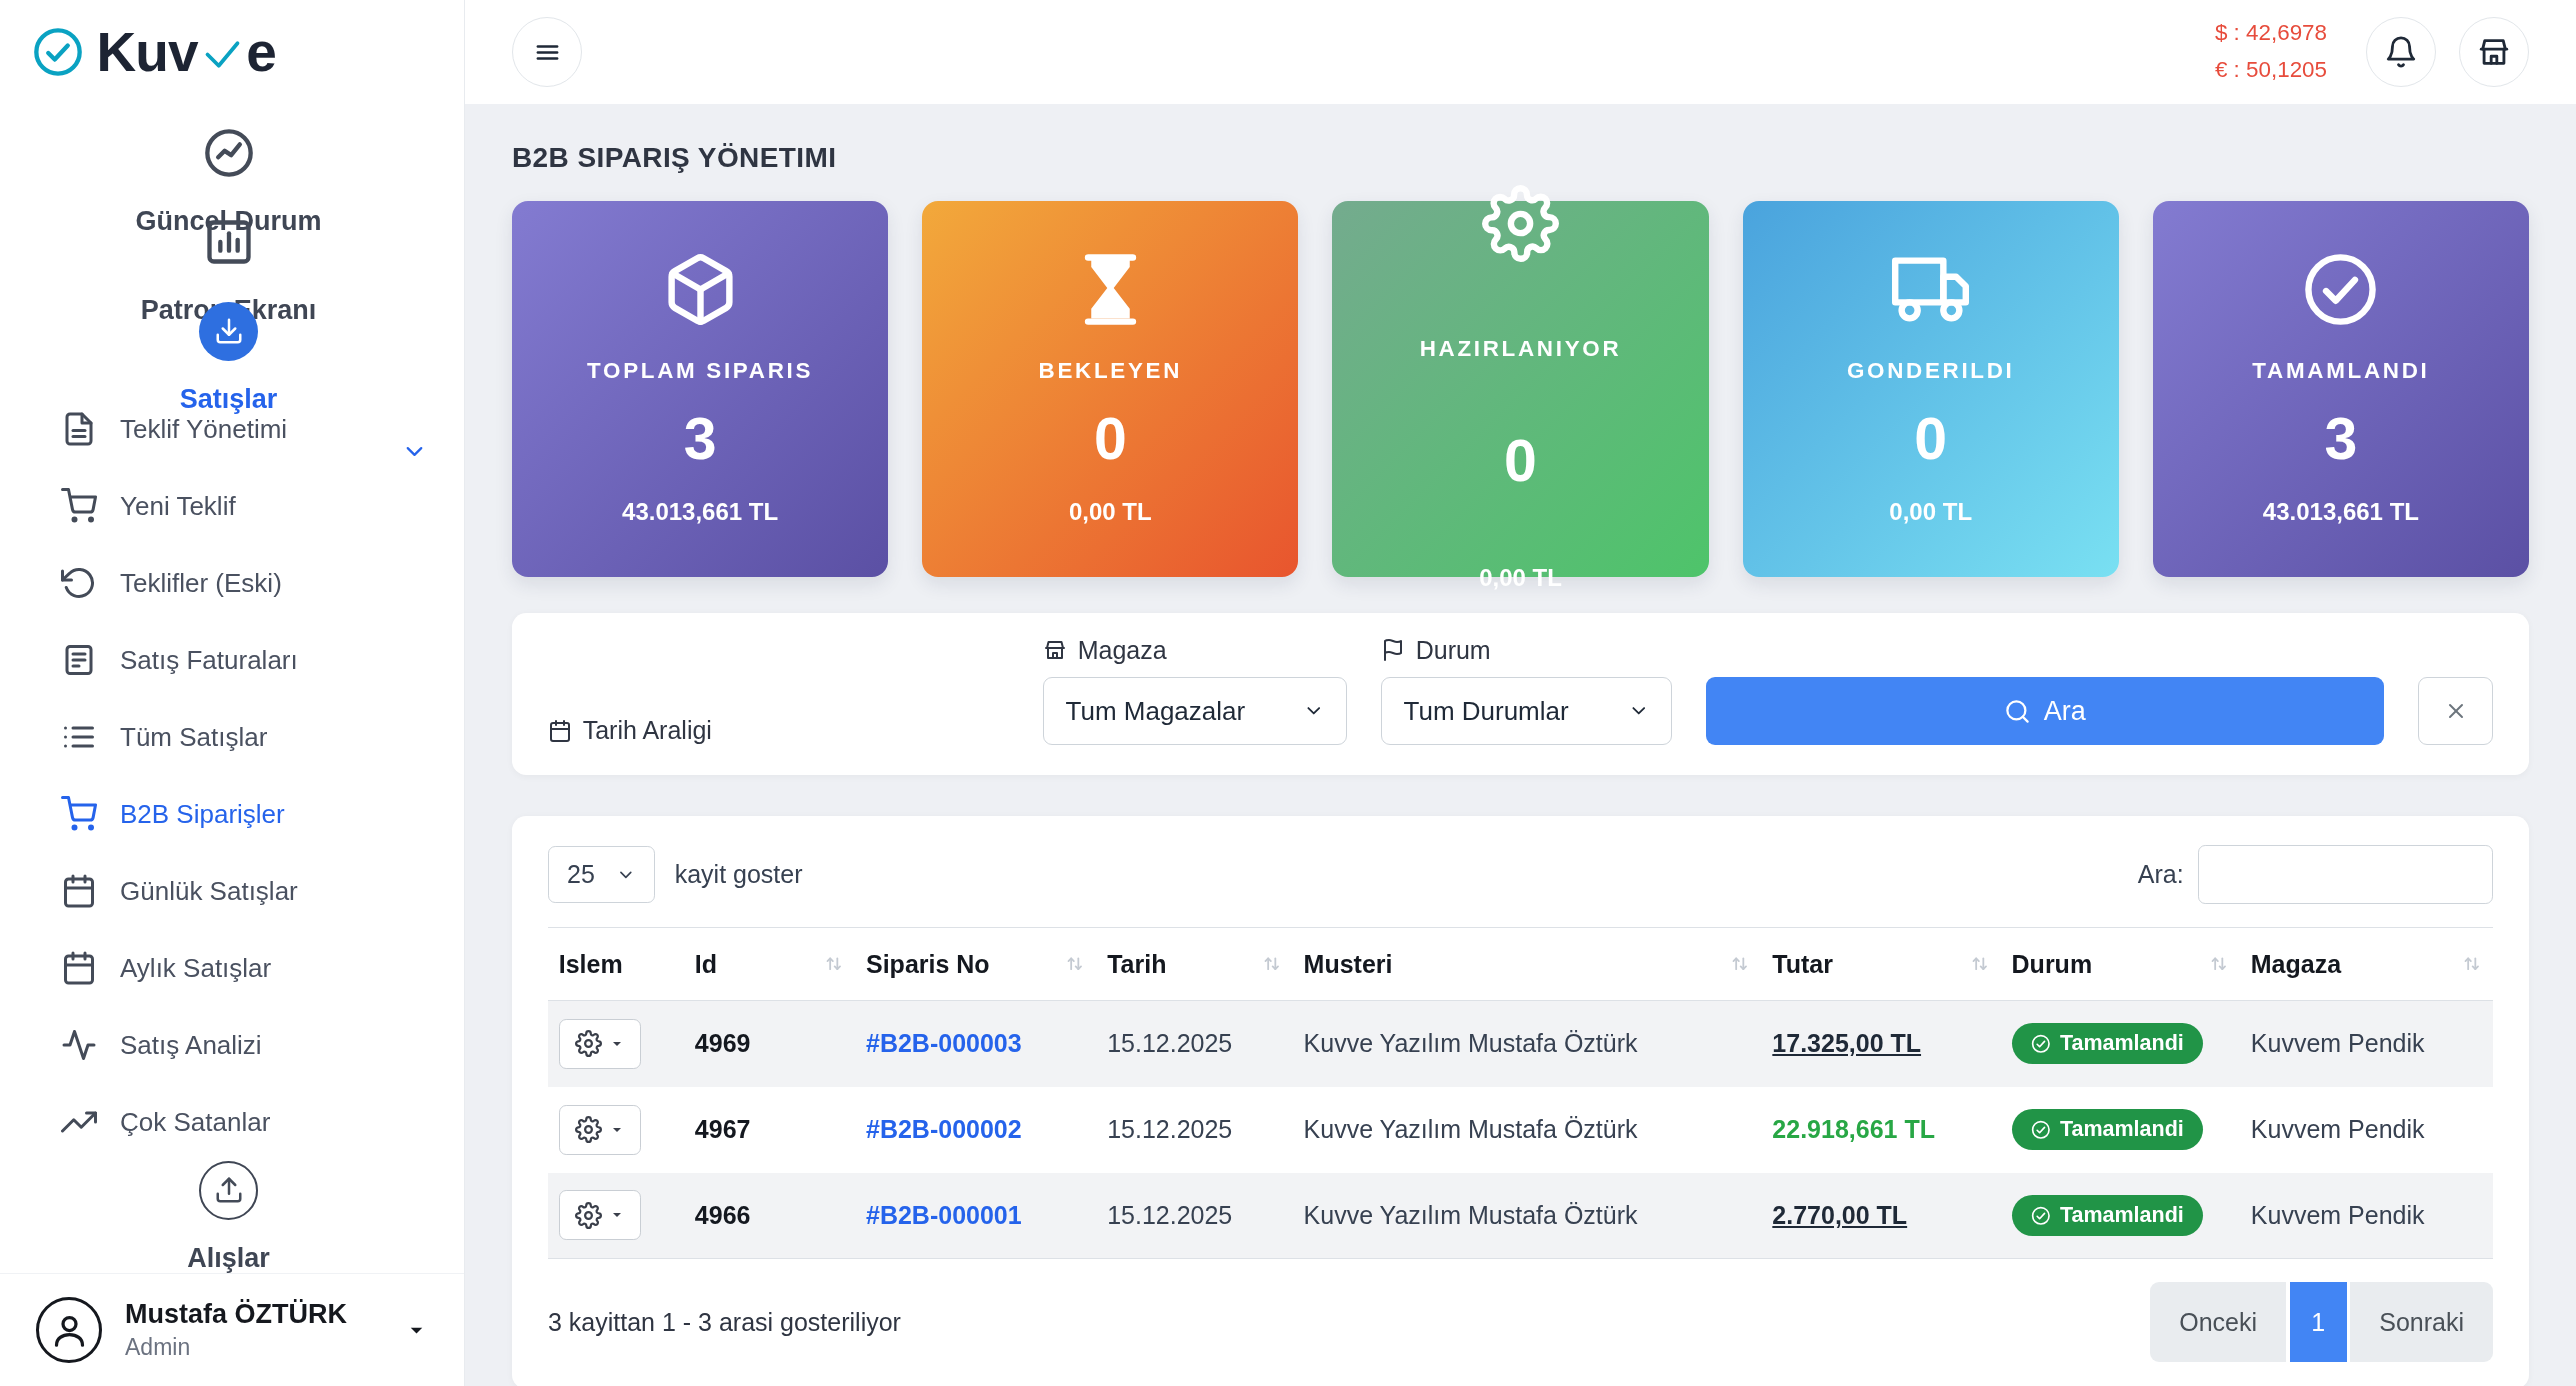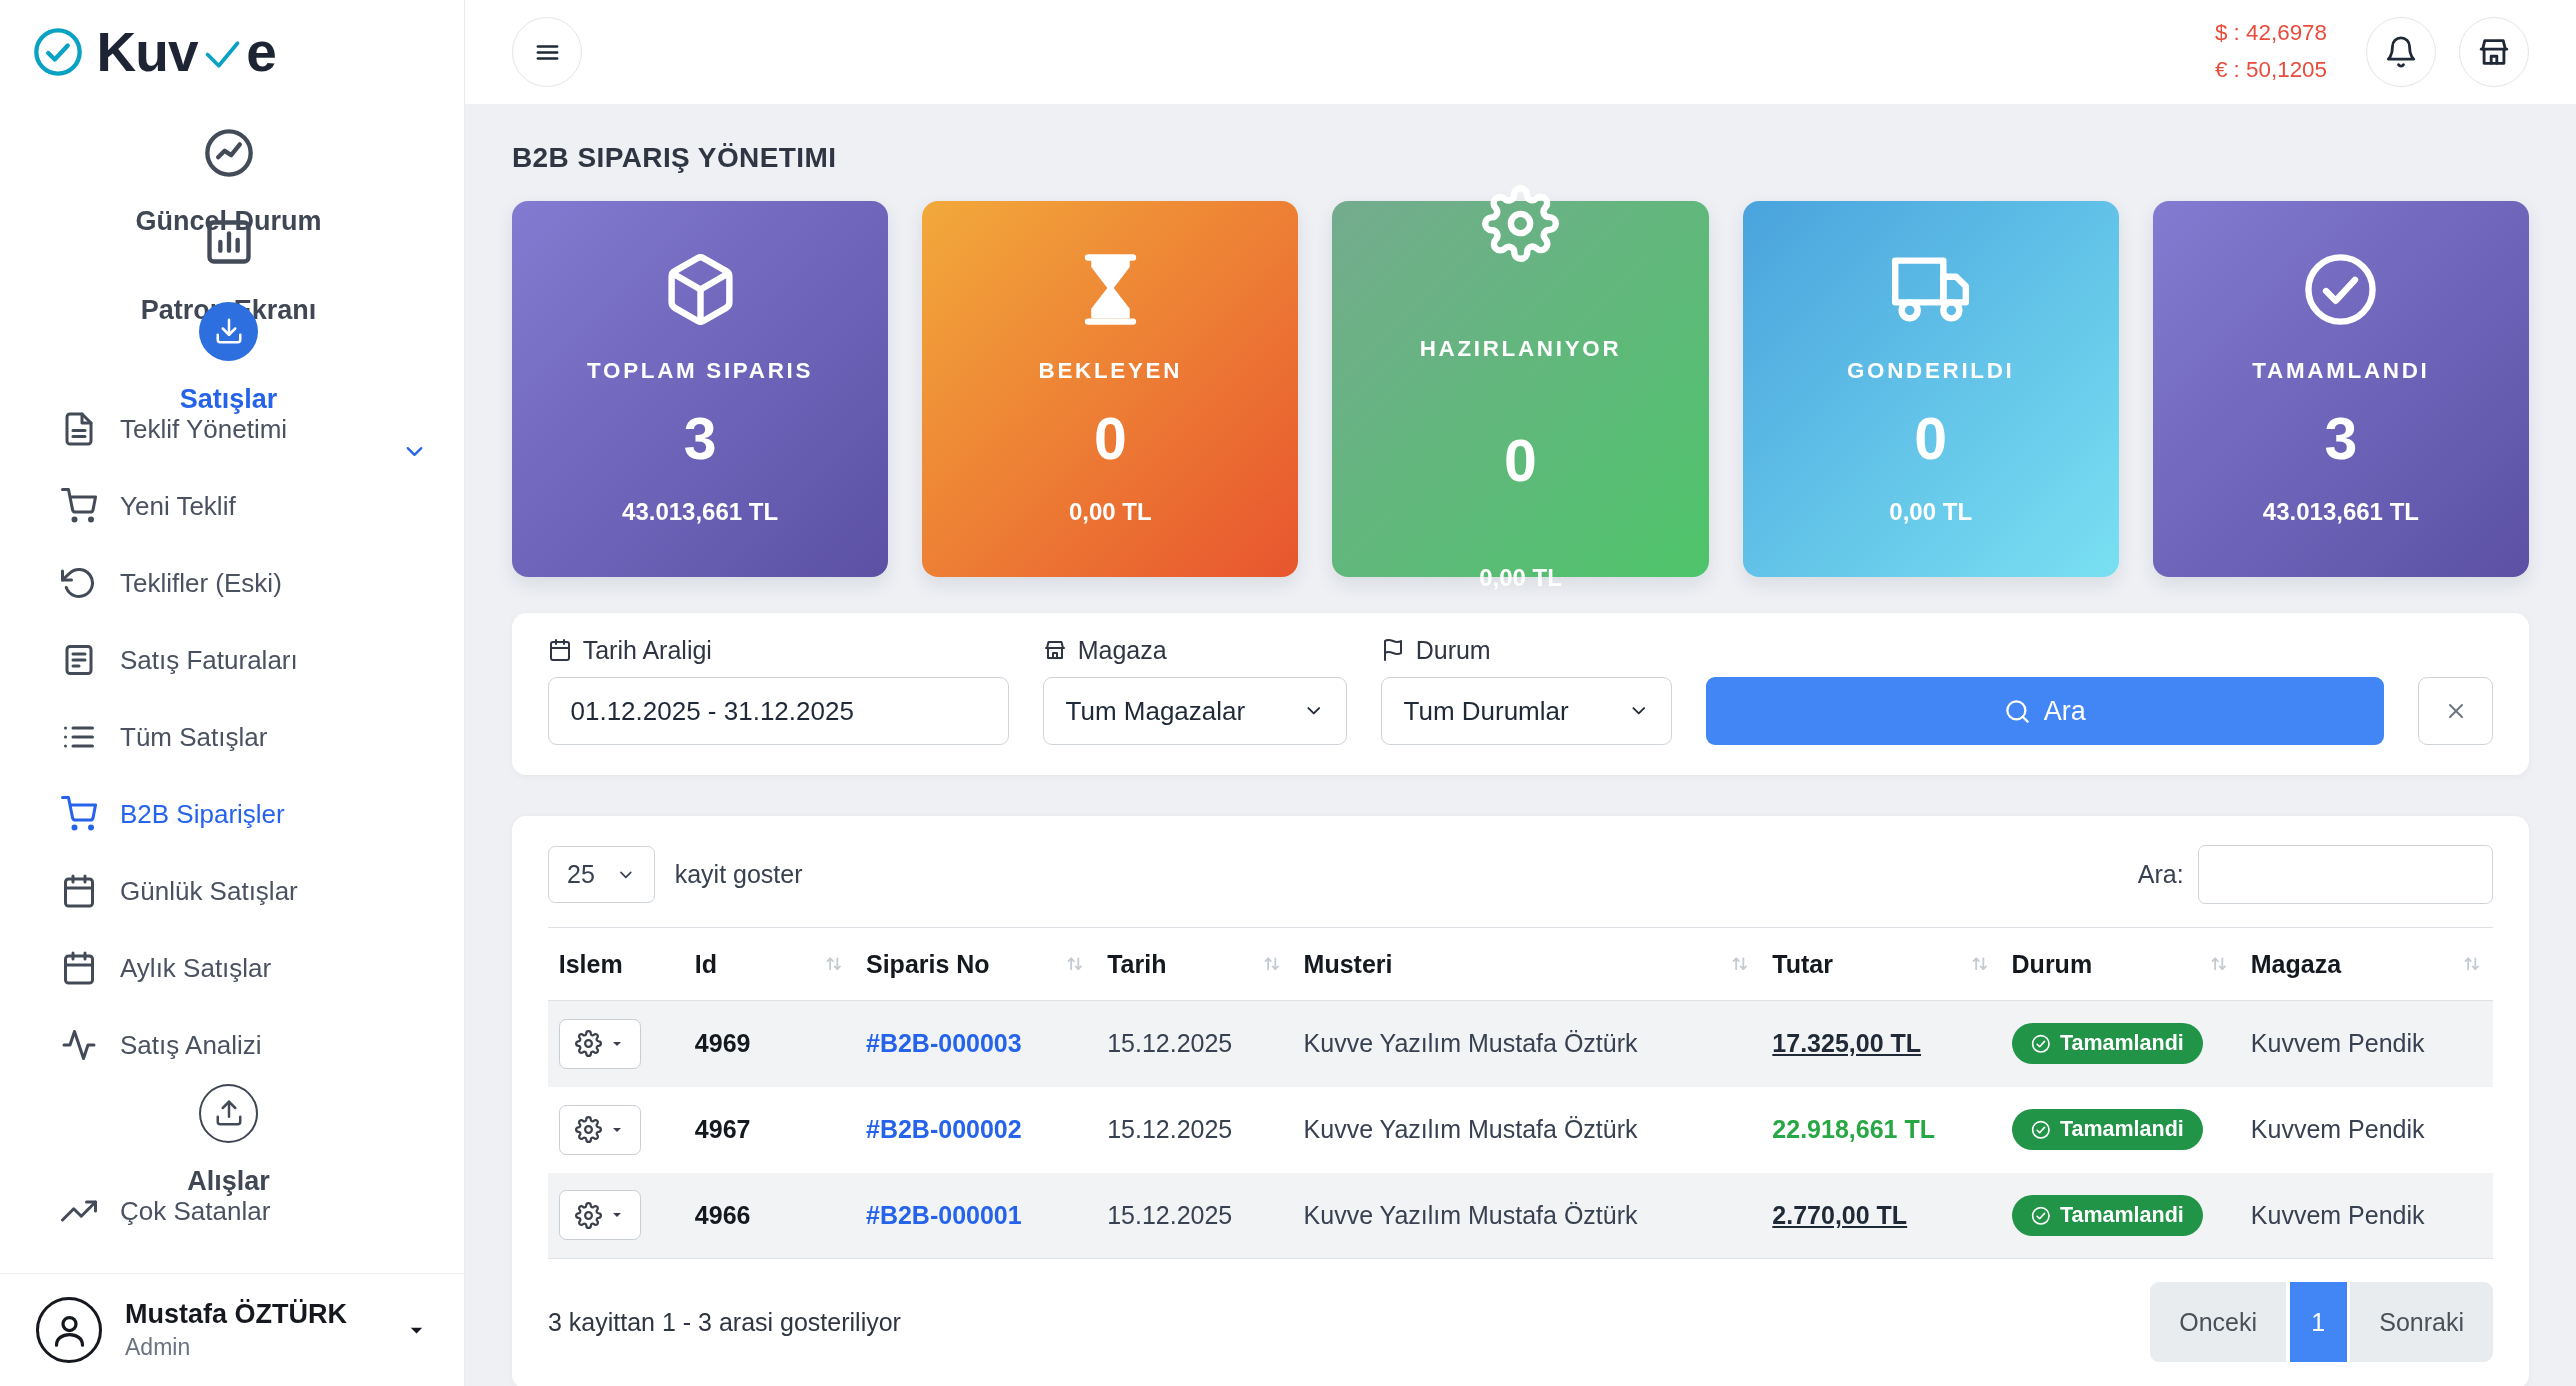--- a/index.html
+++ b/index.html
@@ -249,38 +249,38 @@
           <span class="mi-label">Aylık Satışlar</span>
         </div>
         <div class="menu-item sub">
           <span class="mi-icon" data-icon="activity">
             <svg viewBox="0 0 24 24" fill="none" stroke="currentColor" stroke-width="2" stroke-linecap="round" stroke-linejoin="round">
               <polyline points="22 12 18 12 15 21 9 3 6 12 2 12"></polyline>
             </svg>
           </span>
           <span class="mi-label">Satış Analizi</span>
         </div>
+        <div class="menu-item sub">
+          <span class="mi-icon" data-icon="trending-up">
+            <svg viewBox="0 0 24 24" fill="none" stroke="currentColor" stroke-width="2" stroke-linecap="round" stroke-linejoin="round">
+              <polyline points="23 6 13.5 15.5 8.5 10.5 1 18"></polyline>
+              <polyline points="17 6 23 6 23 12"></polyline>
+            </svg>
+          </span>
+          <span class="mi-label">Çok Satanlar</span>
+        </div>
         <div class="menu-item main">
           <span class="mi-icon outline" data-icon="upload">
             <svg viewBox="0 0 24 24" fill="none" stroke="currentColor" stroke-width="2" stroke-linecap="round" stroke-linejoin="round">
               <path d="M21 15v4a2 2 0 0 1-2 2H5a2 2 0 0 1-2-2v-4"></path>
               <polyline points="17 8 12 3 7 8"></polyline>
               <line x1="12" y1="3" x2="12" y2="15"></line>
             </svg>
           </span>
           <span class="mi-label">Alışlar</span>
-        </div>
-        <div class="menu-item sub">
-          <span class="mi-icon" data-icon="trending-up">
-            <svg viewBox="0 0 24 24" fill="none" stroke="currentColor" stroke-width="2" stroke-linecap="round" stroke-linejoin="round">
-              <polyline points="23 6 13.5 15.5 8.5 10.5 1 18"></polyline>
-              <polyline points="17 6 23 6 23 12"></polyline>
-            </svg>
-          </span>
-          <span class="mi-label">Çok Satanlar</span>
         </div>
       </nav>
     <div class="user">
       <span class="avatar">
           <span data-icon="user">
             <svg viewBox="0 0 24 24" fill="none" stroke="currentColor" stroke-width="2" stroke-linecap="round" stroke-linejoin="round">
               <circle cx="12" cy="8" r="4"></circle>
               <path d="M4 21c0-4 3.6-6.5 8-6.5s8 2.5 8 6.5"></path>
             </svg>
           </span>
@@ -402,21 +402,20 @@
             <span class="ic24" data-icon="calendar">
                 <svg viewBox="0 0 24 24" fill="none" stroke="currentColor" stroke-width="2" stroke-linecap="round" stroke-linejoin="round">
                   <rect x="3" y="4" width="18" height="18" rx="2"></rect>
                   <line x1="16" y1="2" x2="16" y2="6"></line>
                   <line x1="8" y1="2" x2="8" y2="6"></line>
                   <line x1="3" y1="10" x2="21" y2="10"></line>
                 </svg>
               </span>
             <span>Tarih Araligi</span>
           </div>
-          <input class="fcontrol" value="01.12.2025 - 31.12.2025" style="">
         </div>
         <div class="fgroup" style="width:304px">
           <div class="flabel">
             <span class="ic24" data-icon="shop">
                 <svg viewBox="0 0 24 24" fill="none" stroke="currentColor" stroke-width="2" stroke-linecap="round" stroke-linejoin="round">
                   <path d="M4 10l1.5-6h13L20 10"></path>
                   <path d="M3 10h18"></path>
                   <path d="M5 10v10h14V10"></path>
                   <path d="M10 20v-5h4v5"></path>
                 </svg>

